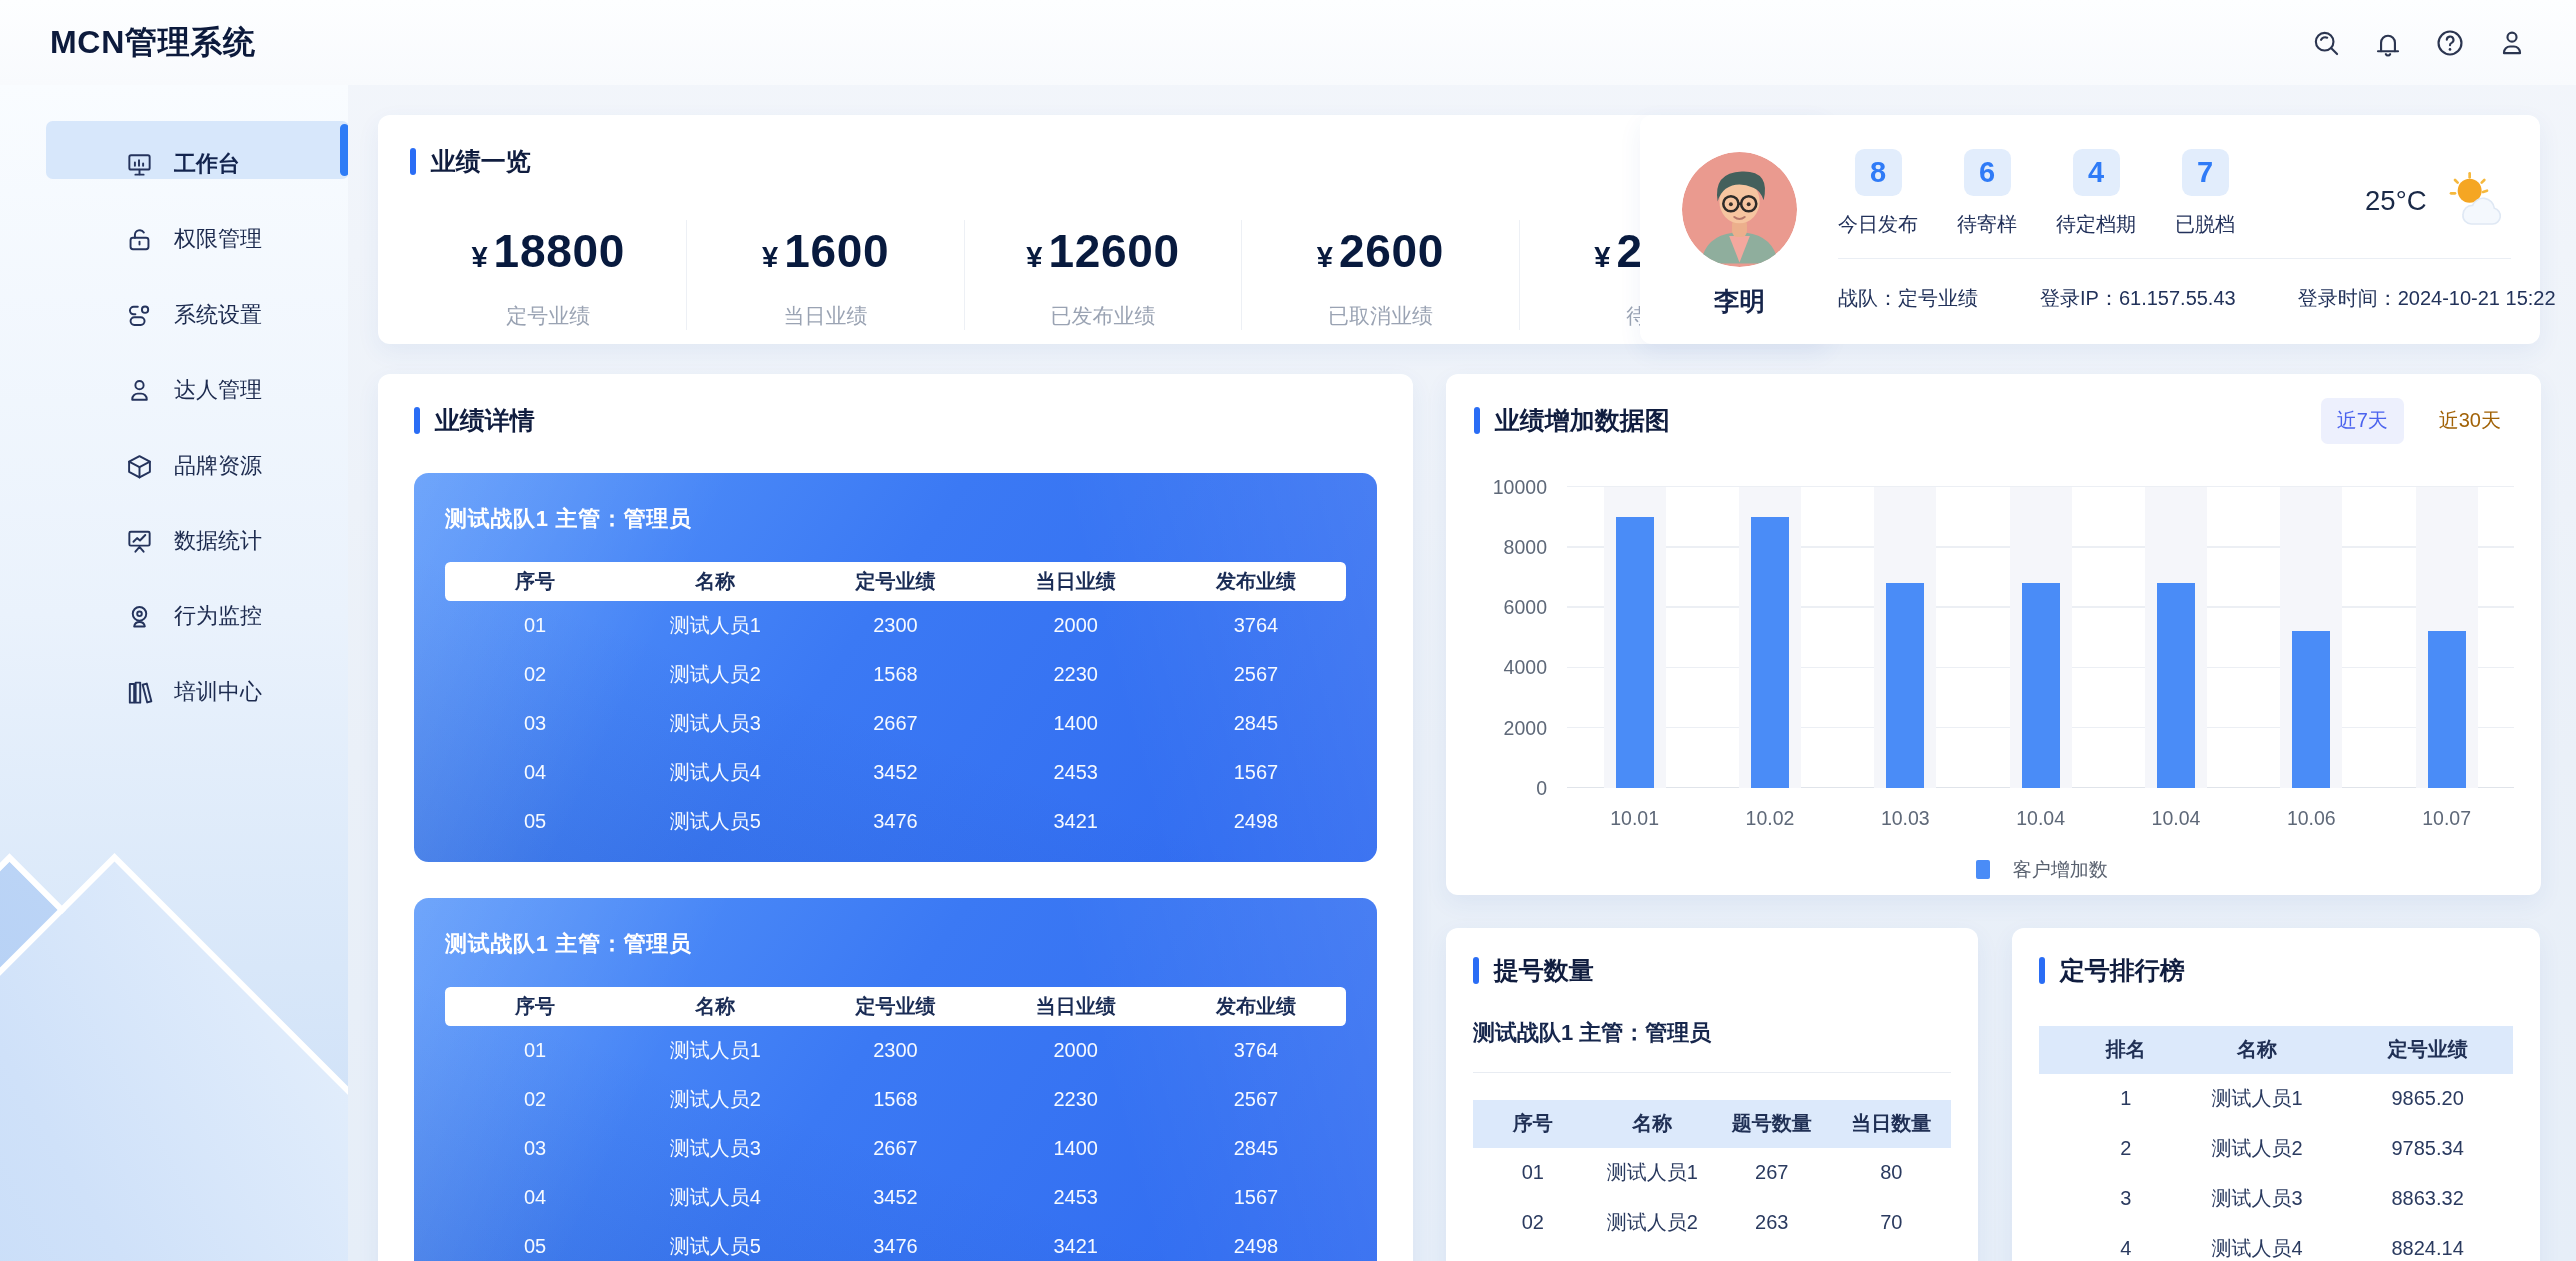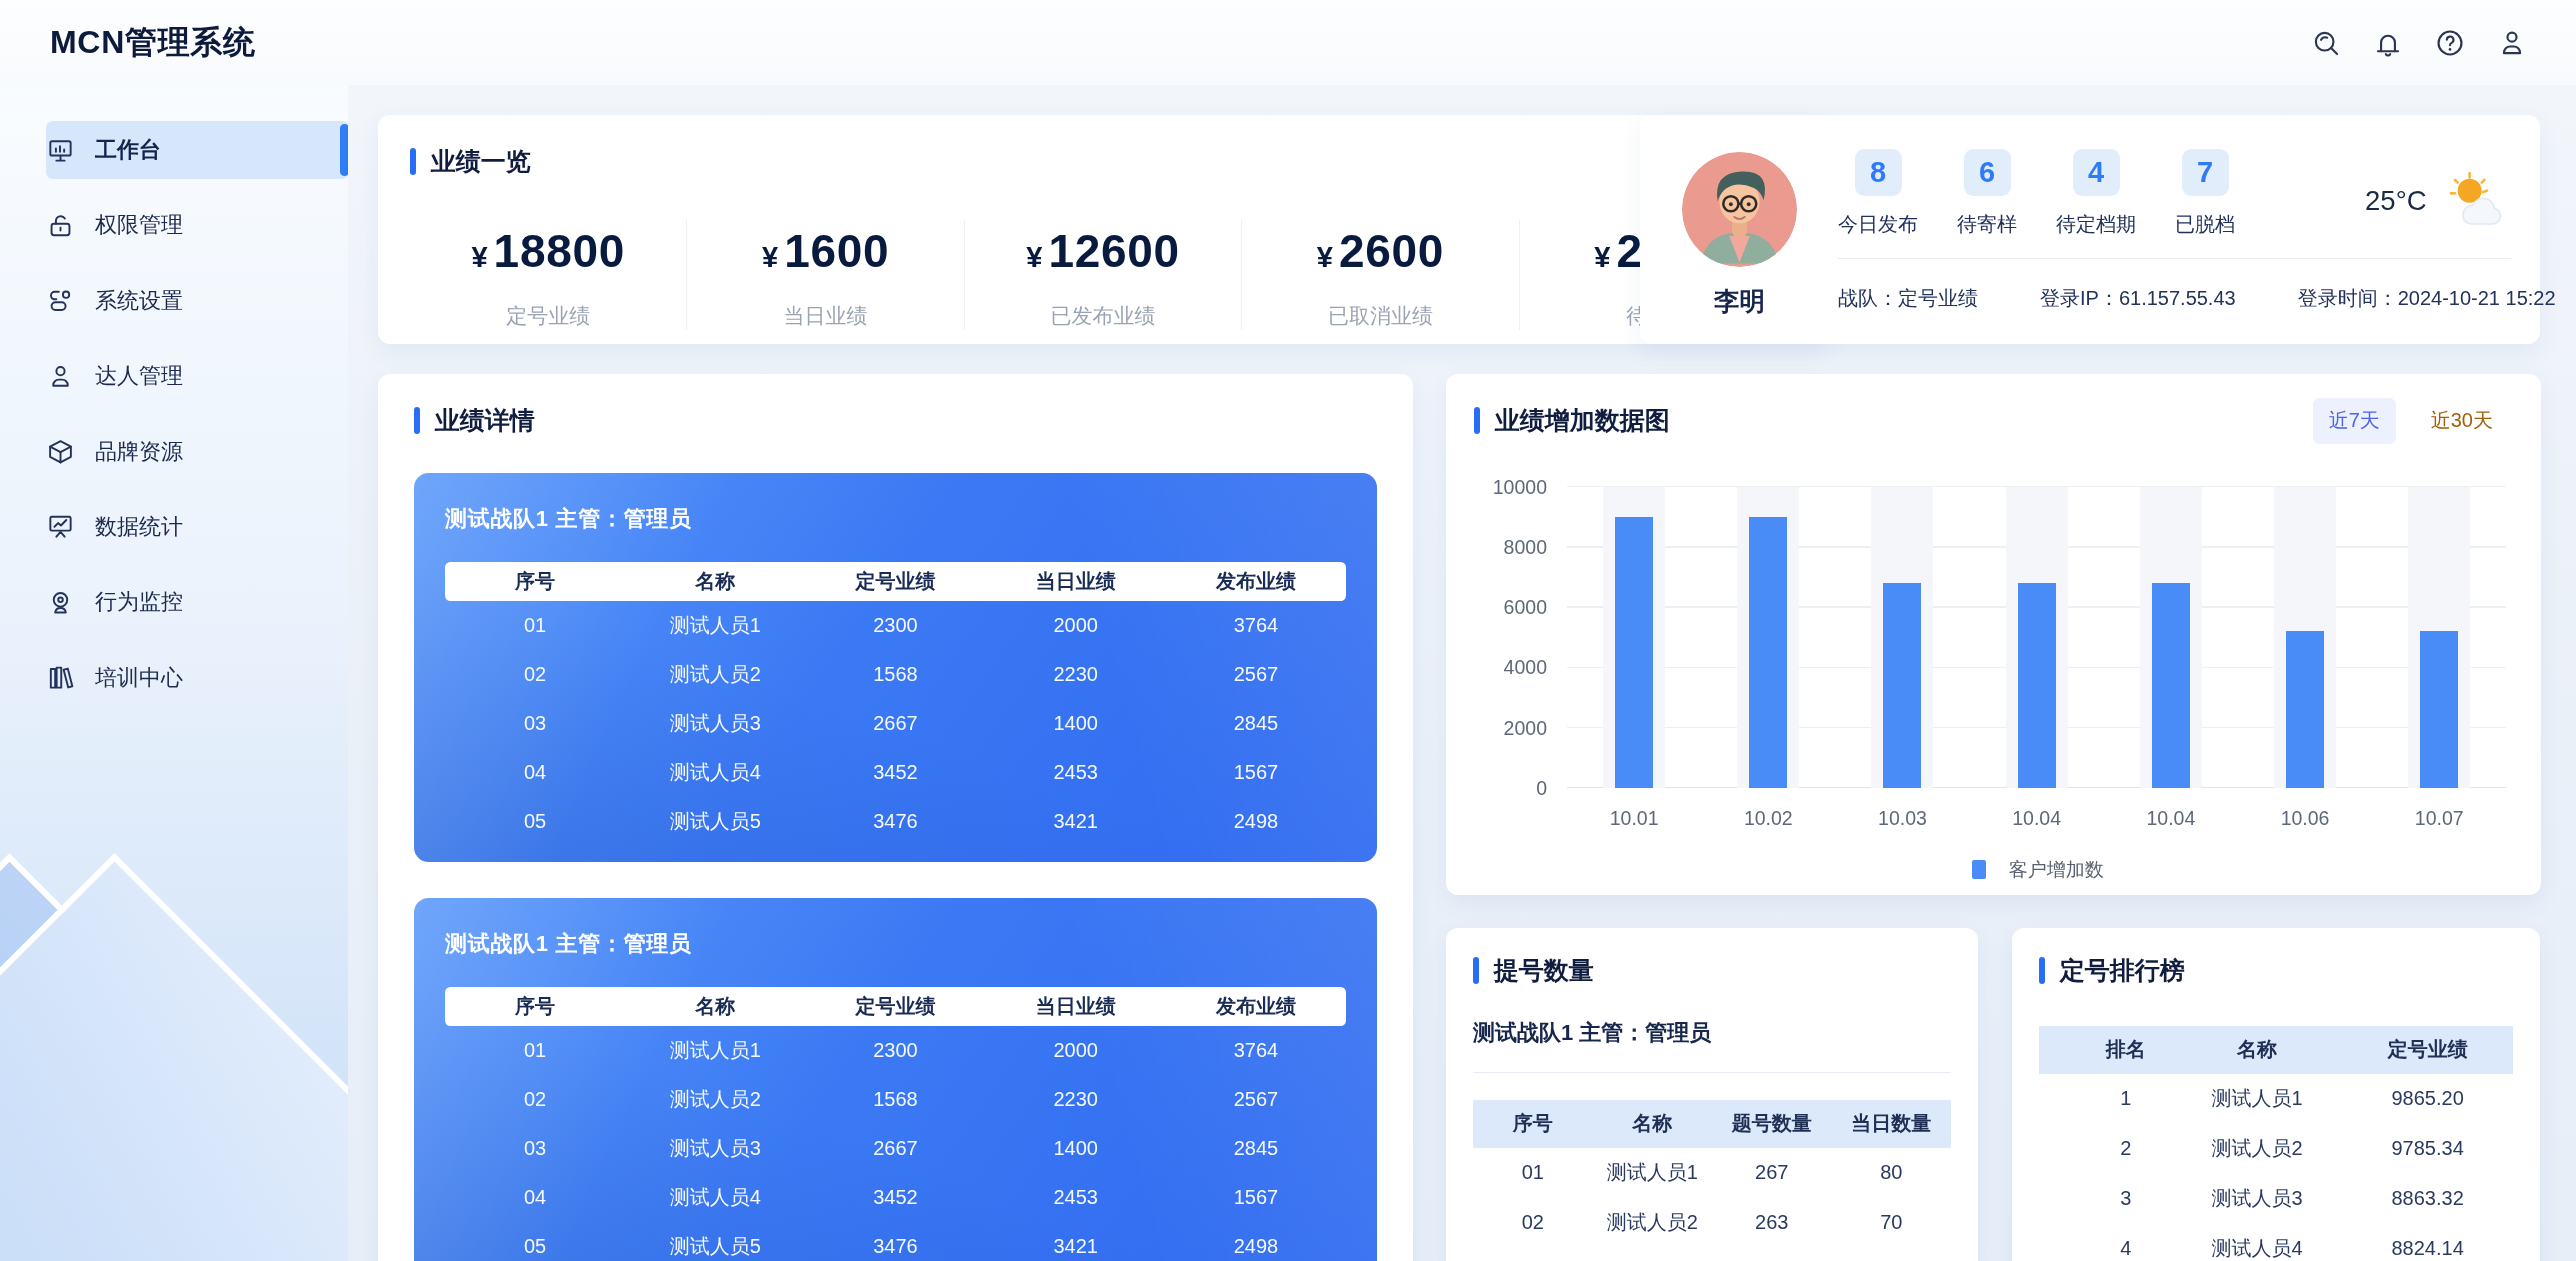--- a/index.html
+++ b/index.html
@@ -15,22 +15,22 @@
   .header{position:absolute;top:0;left:0;right:0;height:85px;background:linear-gradient(180deg,#FDFEFF,#F8FAFD);
     display:flex;align-items:center;justify-content:space-between;padding:0 47px 0 50px;z-index:30;}
   .app-title{font-size:32px;font-weight:800;color:#0C1A3C;letter-spacing:0.7px;}
   .header-icons{display:flex;align-items:center;gap:27px;}
   .hicon{width:35px;height:35px;display:flex;align-items:center;justify-content:center;color:#2B3550;cursor:pointer;}
   .hicon svg{width:32px;height:32px;}
   
   .sidebar{position:absolute;top:85px;left:0;bottom:0;width:348px;overflow:hidden;
     background:linear-gradient(180deg,#F9FCFF 0%,#EAF2FC 45%,#D8E7F9 75%,#C9DDF7 100%);z-index:20;}
   .menu{padding-top:36px;display:flex;flex-direction:column;gap:17.4px;position:relative;z-index:3;}
-  .menu-item{position:relative;height:58px;margin-left:46px;width:303px;display:flex;align-items:center;gap:20px;
-    border-radius:6.7px;color:#1C2A4E;font-size:22px;font-weight:500;cursor:pointer;}
+  .menu-item{position:relative;height:58px;margin-left:46px;width:303px;display:flex;align-items:flex-end;gap:20px;
+    padding-left:79px;border-radius:6.7px;color:#1C2A4E;font-size:22px;font-weight:500;cursor:pointer;}
   .menu-item.active{background:#D7E7FB;font-weight:700;color:#13244E;}
   .menu-item.active::after{content:'';position:absolute;right:0;top:3.4px;bottom:3.4px;width:8.7px;background:#2E7CF6;border-radius:4.7px;}
   .micon{display:flex;align-items:center;justify-content:center;color:#24335C;}
   .micon svg{width:29px;height:29px;}
   .deco{position:absolute;transform:rotate(45deg);border:6px solid #FFFFFF;z-index:1;}
   .deco.d2{left:-376px;bottom:-523px;width:771px;height:771px;background:linear-gradient(180deg,#BBD4F6,#9FC2F0);}
   .deco.d1{left:-221px;bottom:-402px;width:671px;height:671px;background:linear-gradient(195deg,#E6F0FC 0%,#CFE1F9 45%,#BED7F7 100%);}
   
   .card{position:absolute;background:#FFFFFF;border-radius:12px;box-shadow:0 8px 23px rgba(49,89,166,0.07);}
   .card-title{display:flex;align-items:center;font-size:25px;font-weight:700;color:#101D3F;}
@@ -69,21 +69,21 @@
     background:linear-gradient(115deg,rgba(255,255,255,0.14) 0%,rgba(255,255,255,0) 28%),
                linear-gradient(255deg,rgba(255,255,255,0.10) 0%,rgba(255,255,255,0) 30%),
                linear-gradient(20deg,rgba(18,56,150,0.16) 0%,rgba(18,56,150,0) 42%);}
   .panel>*{position:relative;z-index:1;}
   .panel-header{font-size:22px;font-weight:700;color:#FFFFFF;letter-spacing:0.7px;}
   .thead{background:#FFFFFF;border-radius:5.4px;height:39px;display:flex;align-items:center;margin-top:28px;
     color:#1A2C55;font-weight:700;font-size:20px;}
   .thead .cell,.trow .cell{flex:1;text-align:center;}
   .trow{height:49px;display:flex;align-items:center;font-size:20px;color:#F6FAFF;}
   
-  .chart-card{left:1446px;top:374px;width:1095px;height:521px;padding:24px 32px 0 28px;}
+  .chart-card{left:1446px;top:374px;width:1095px;height:521px;padding:24px 24px 0 28px;}
   .chart-head{display:flex;justify-content:space-between;align-items:center;}
   .toggles{display:flex;align-items:center;gap:19px;font-size:20px;}
   .toggle{cursor:pointer;color:#a16207;padding:9.4px 16px;}
   .toggle.active{color:#4B63EE;background:#EDF0FD;border-radius:6.7px;}
   .plot{position:relative;margin-top:43px;margin-left:93px;margin-right:2.7px;height:301px;}
   .gridline{position:absolute;left:0;right:0;height:1.3px;background:#ECEFF4;}
   .gridline.base{background:#E0E4EA;}
   .ylabel{position:absolute;right:calc(100% + 20px);transform:translateY(-50%);font-size:19.5px;color:#5E6878;}
   .cols{position:absolute;top:0;bottom:0;left:0;right:0;display:flex;}
   .ccol{flex:1;display:flex;justify-content:center;}

